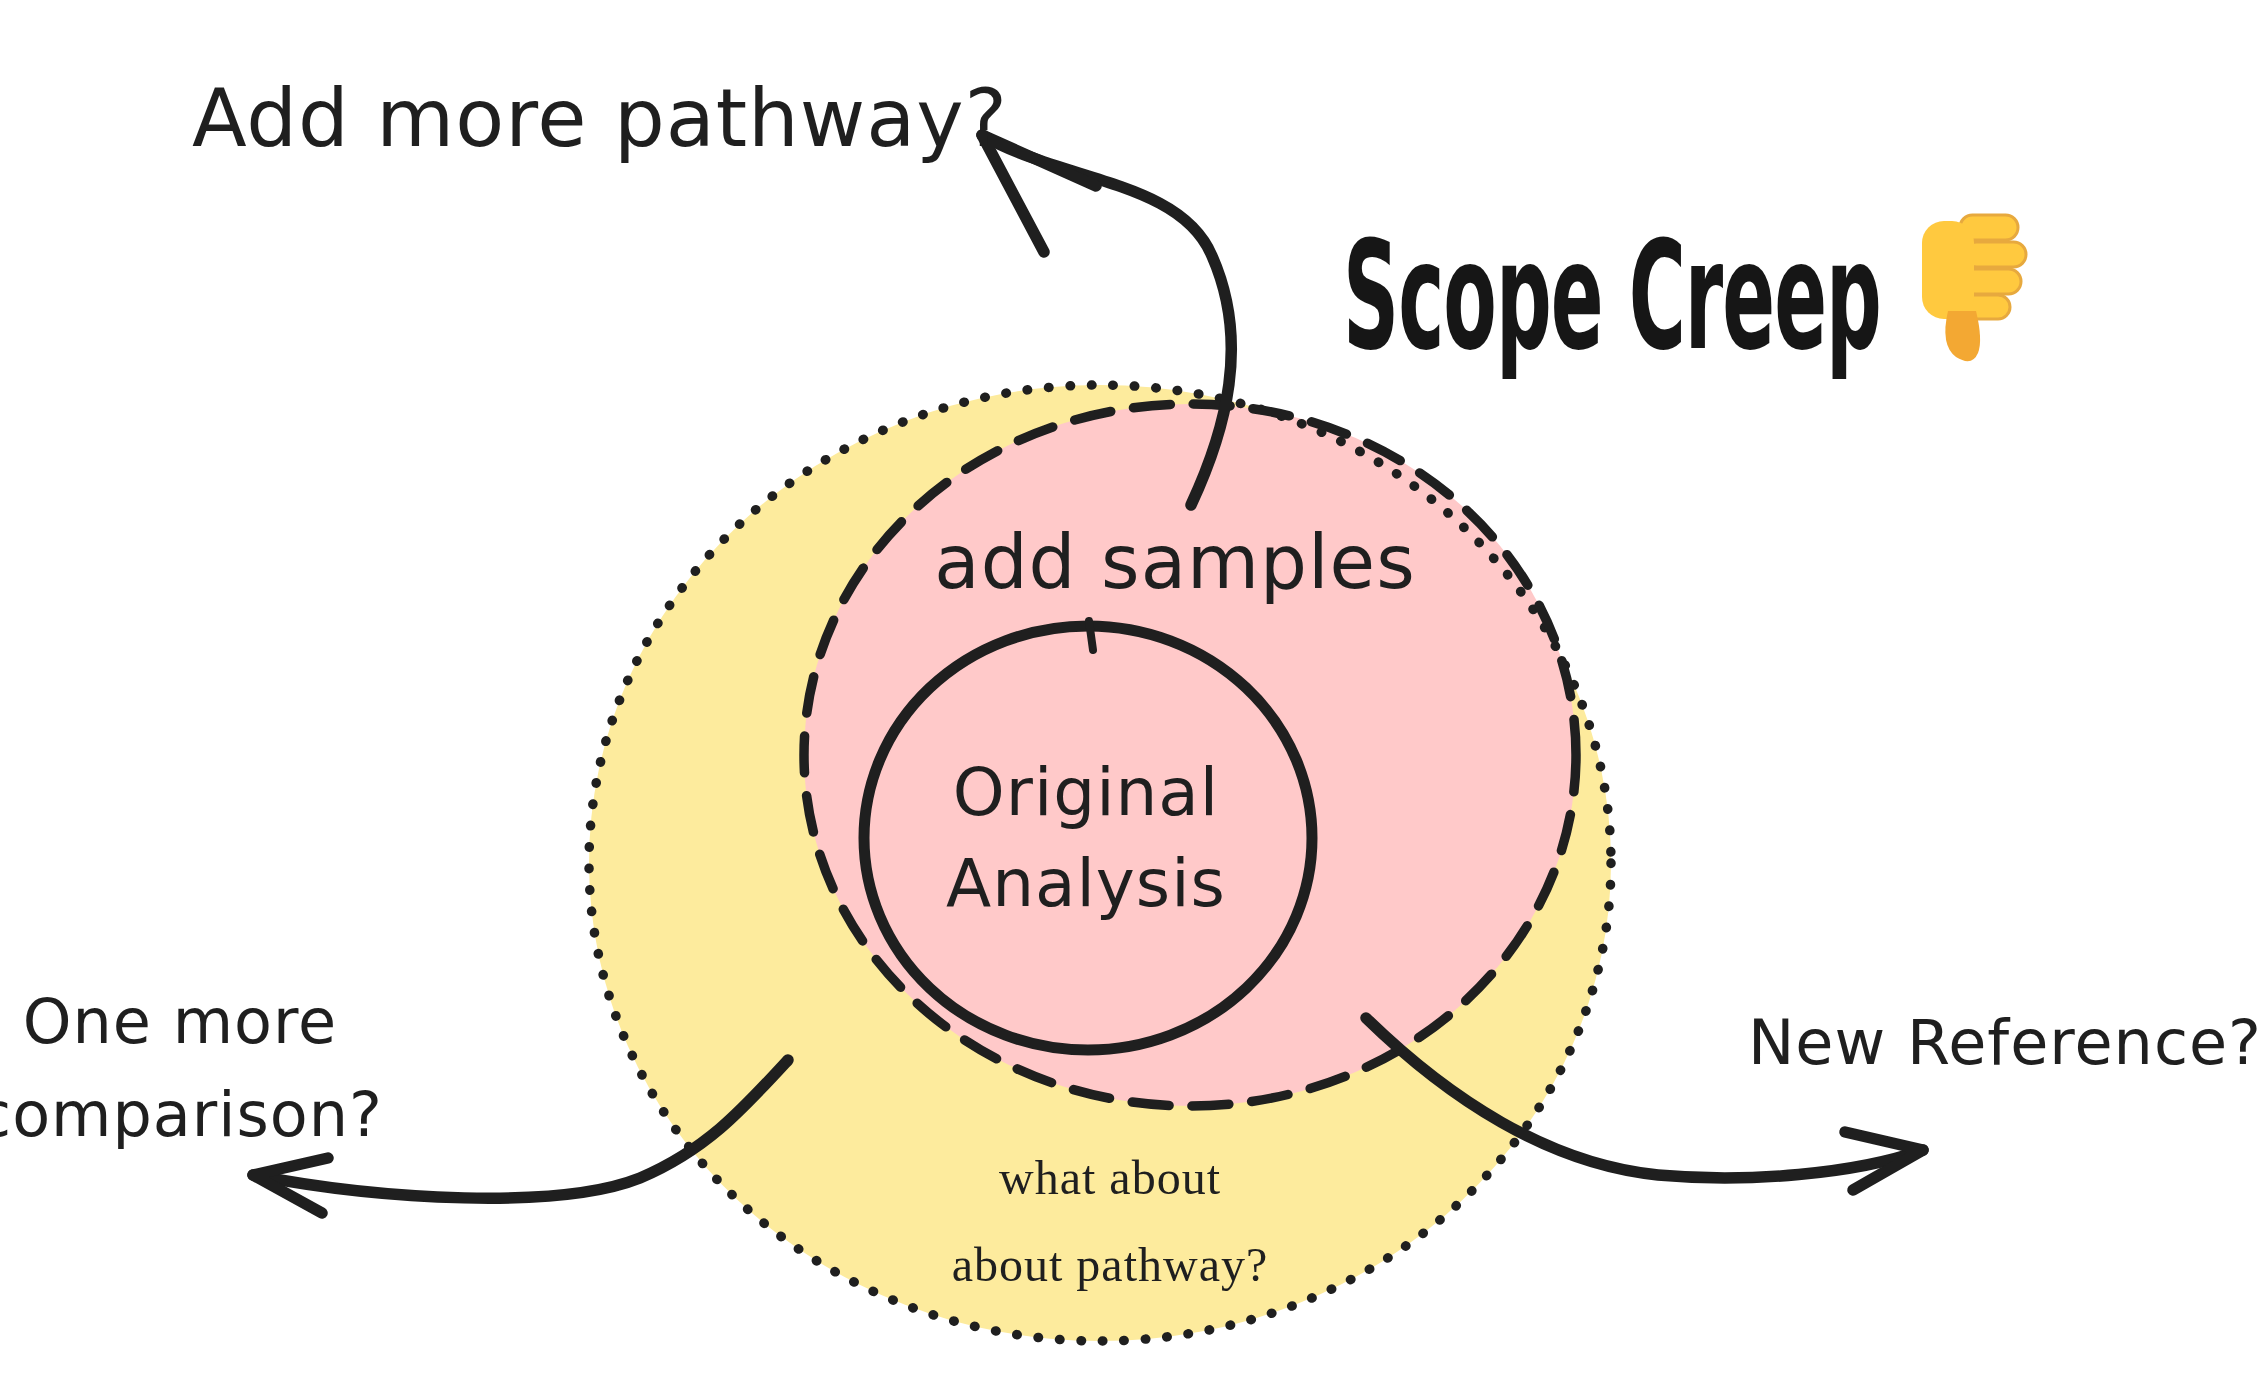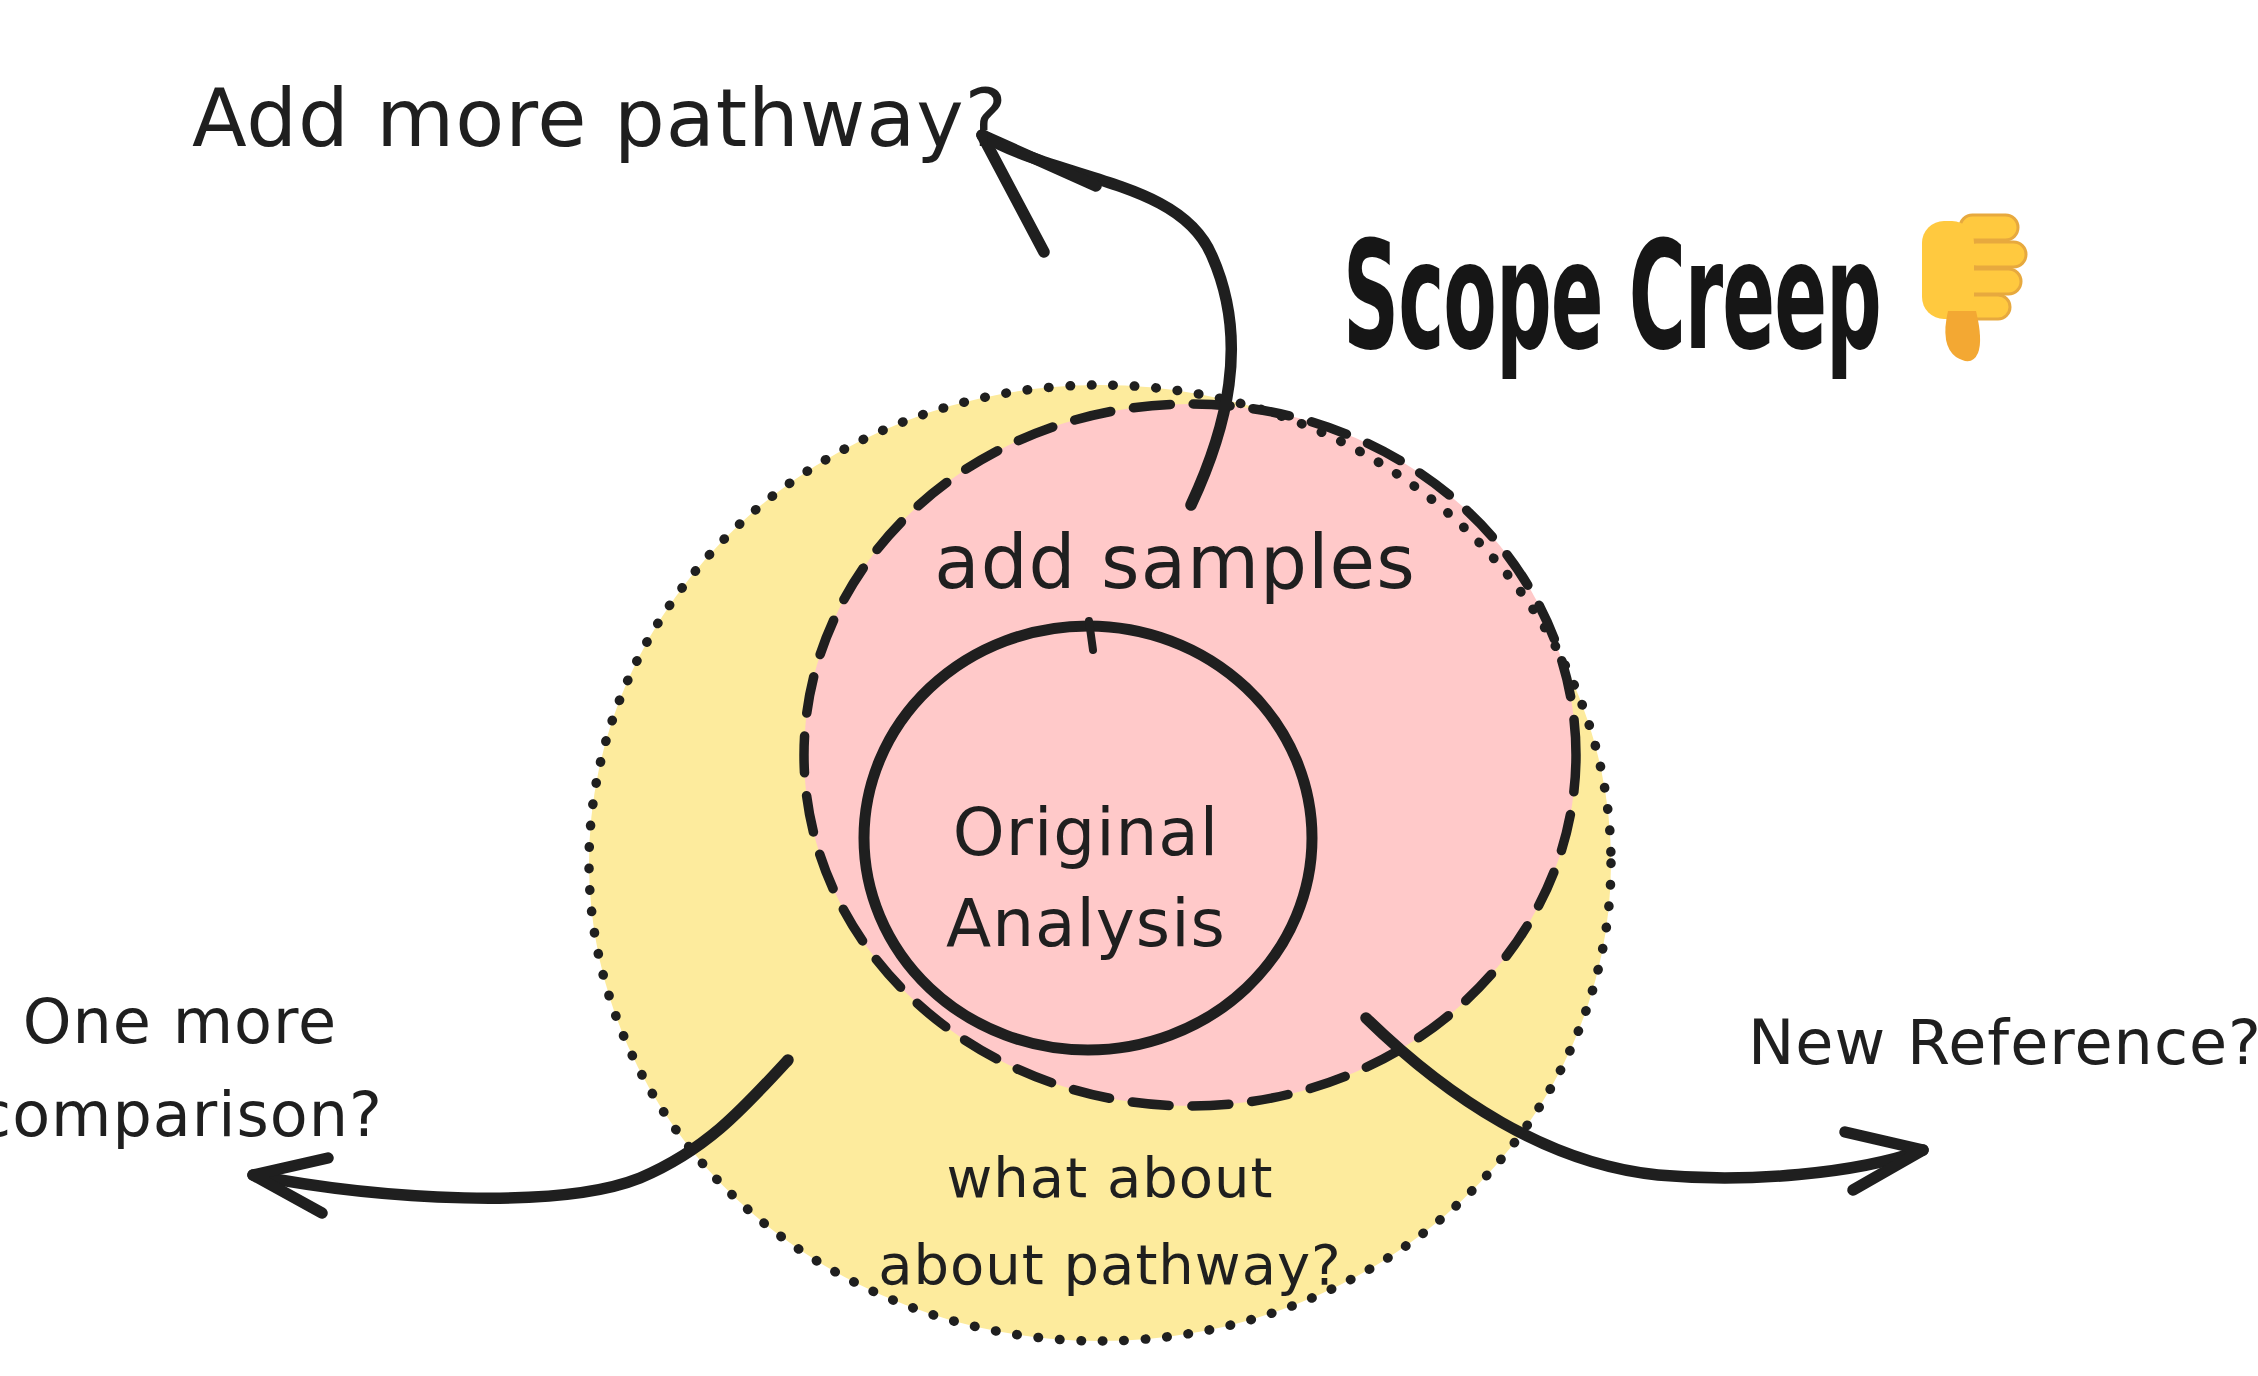--- a/index.html
+++ b/index.html
@@ -45,22 +45,22 @@
     text-align: center;
     transform: translate(-50%, -50%);
     letter-spacing: 1px;
   }
   .hand .line { display: block; }
 
   .callout-top      { font-size: 80px; }
   .callout-left     { font-size: 62px; line-height: 93px; }
   .callout-right    { font-size: 62px; }
   .label-middle     { font-size: 74px; }
-  .label-inner      { font-size: 66px; line-height: 91px; margin-top: 40px; }
-  .label-outer      { font-size: 56px; line-height: 87px; }
+  .label-inner      { font-size: 66px; line-height: 91px; }
+  .label-outer      { font-size: 48px; line-height: 87px; font-family: Liberation Serif, serif; }
 
   .page-title {
     position: absolute;
     color: #161616;
     white-space: nowrap;
     font-size: 150px;
     font-weight: bold;
     transform: translateY(-50%) scaleX(0.52);
     transform-origin: left center;
     letter-spacing: -2px;

